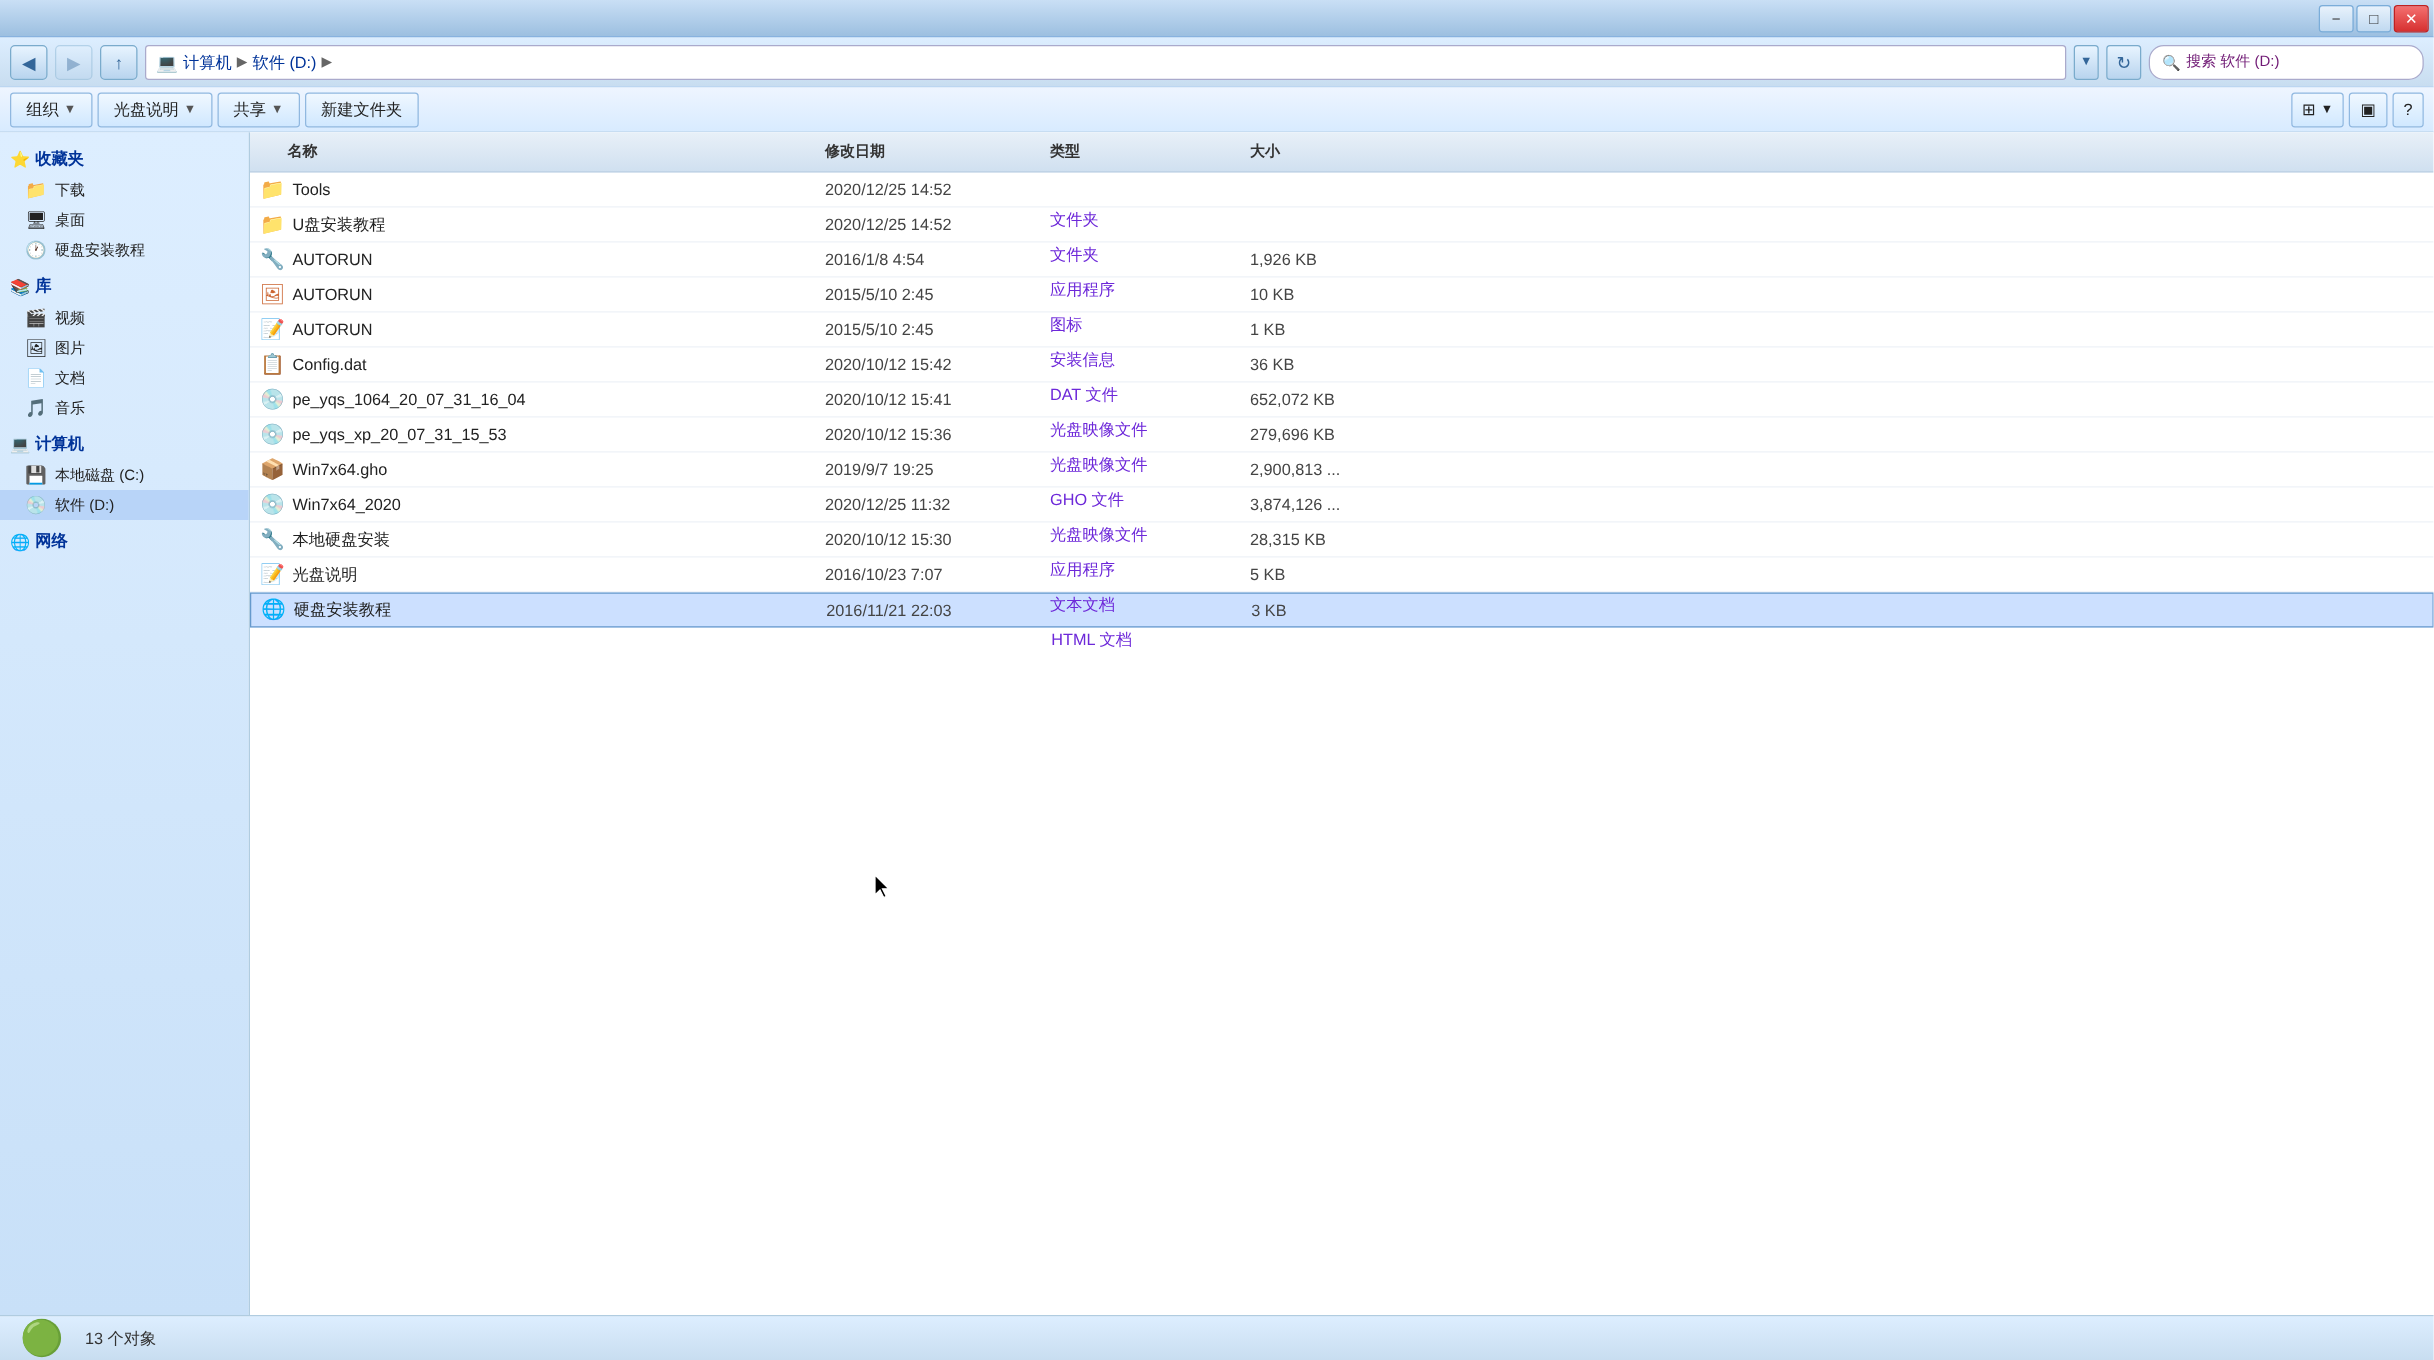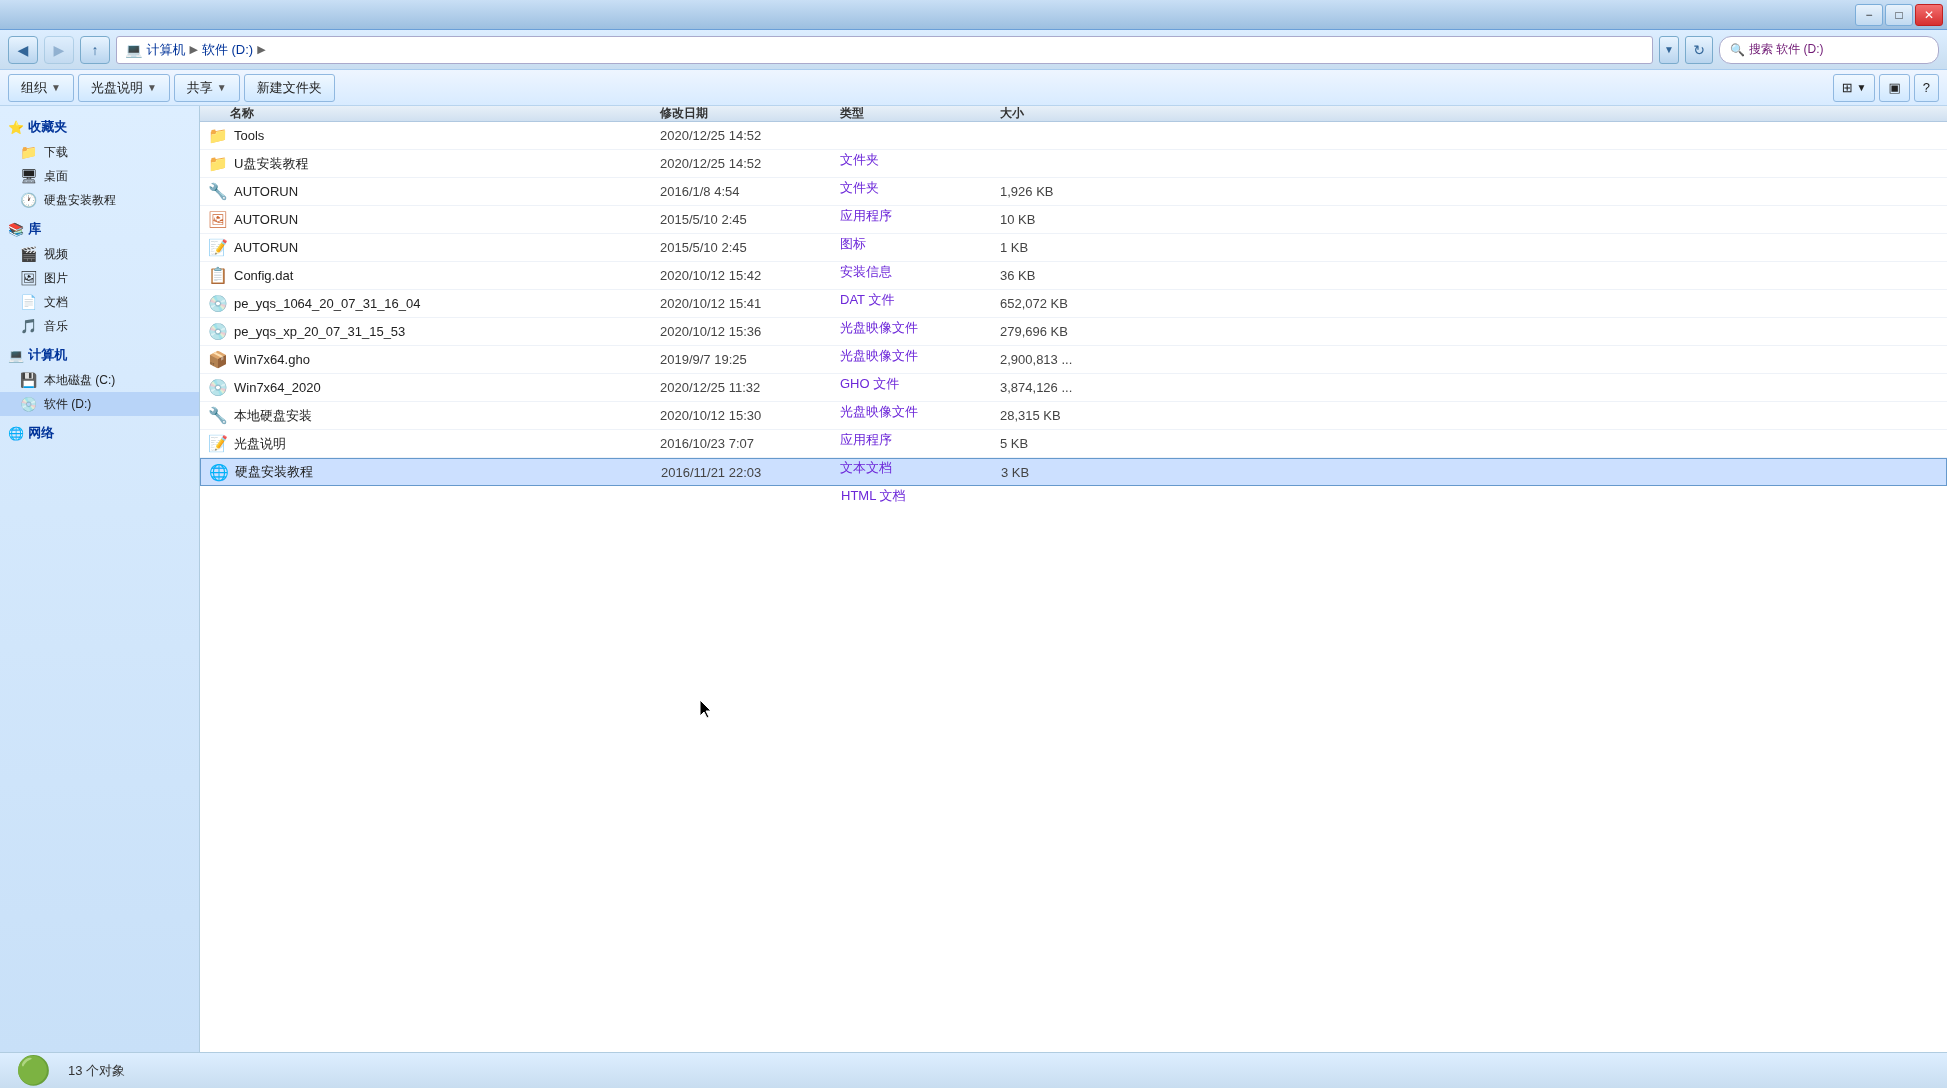--- a/index.html
+++ b/index.html
@@ -180,21 +180,21 @@
 
     
     .file-list-container {
       flex: 1;
       overflow-y: auto;
       background: white;
     }
     .file-list-header {
       display: flex;
       align-items: center;
-      height: 16px;
+      height: 32px;
       background: linear-gradient(to bottom, #e8f0f8, #d0e0f0);
       border-bottom: 1px solid #b0c8e0;
       font-size: 12px;
       color: #333;
       font-weight: bold;
       position: sticky;
       top: 0;
     }
     .file-list-header .col-name { flex: 0 0 460px; padding-left: 30px; }
     .file-list-header .col-date { flex: 0 0 180px; }

